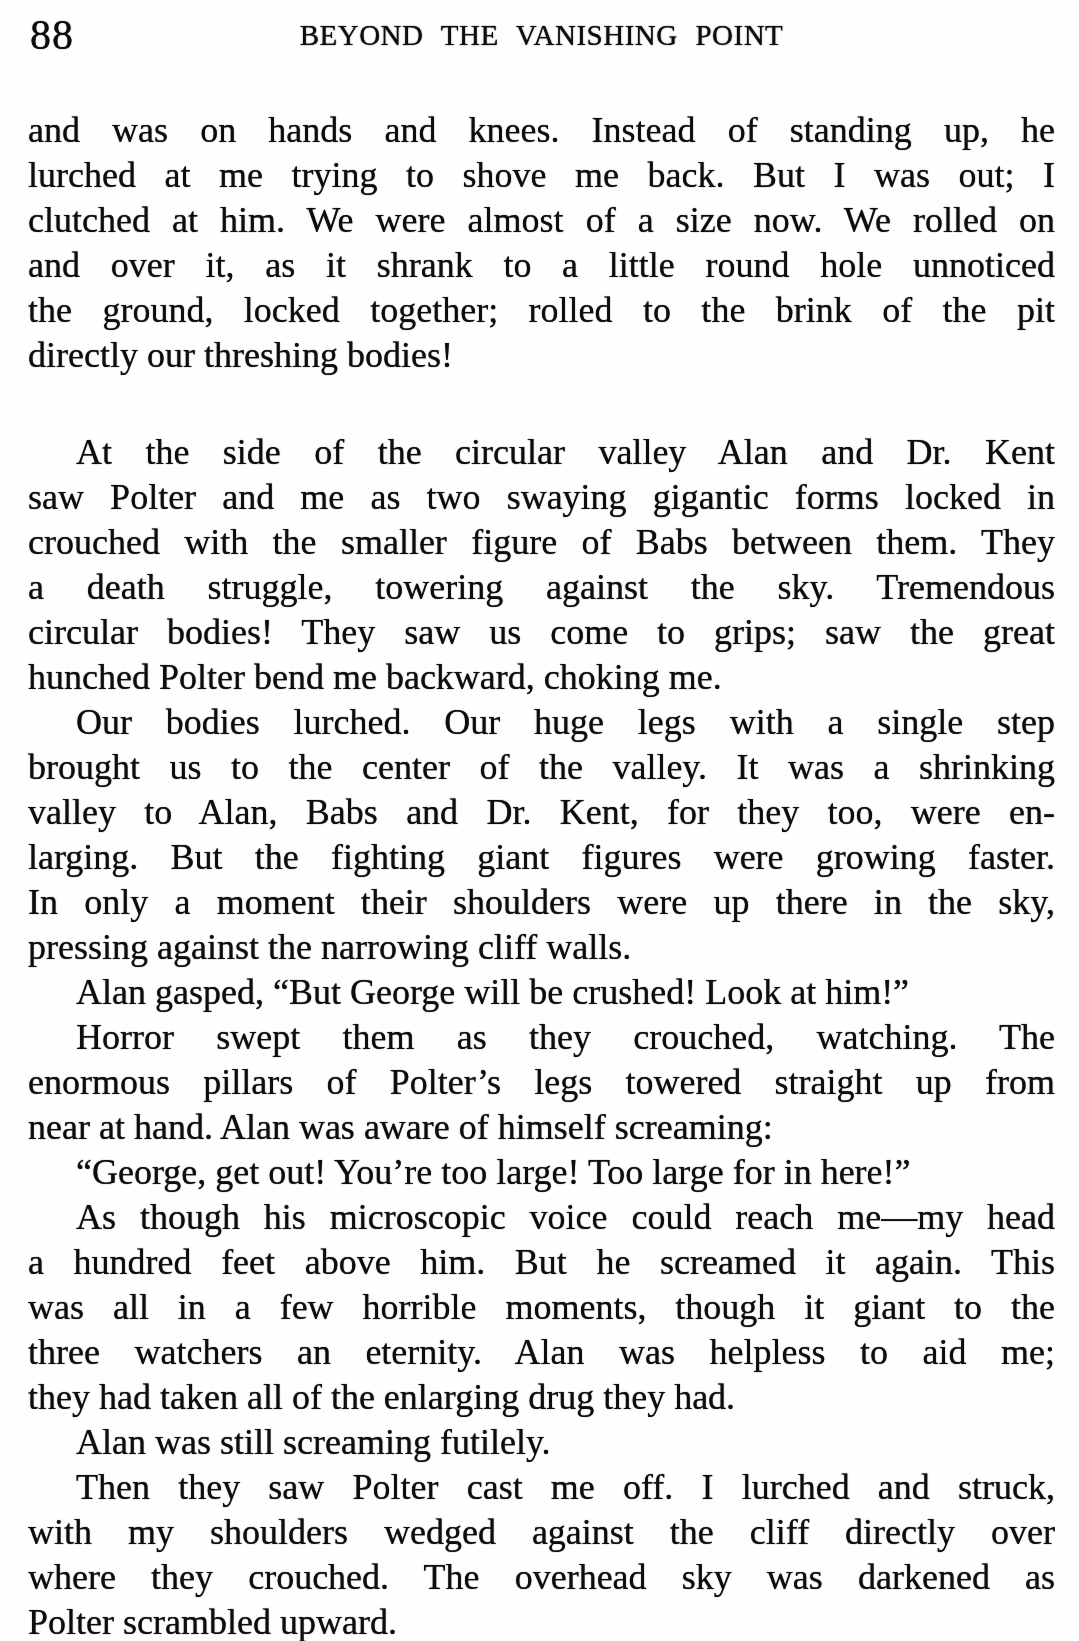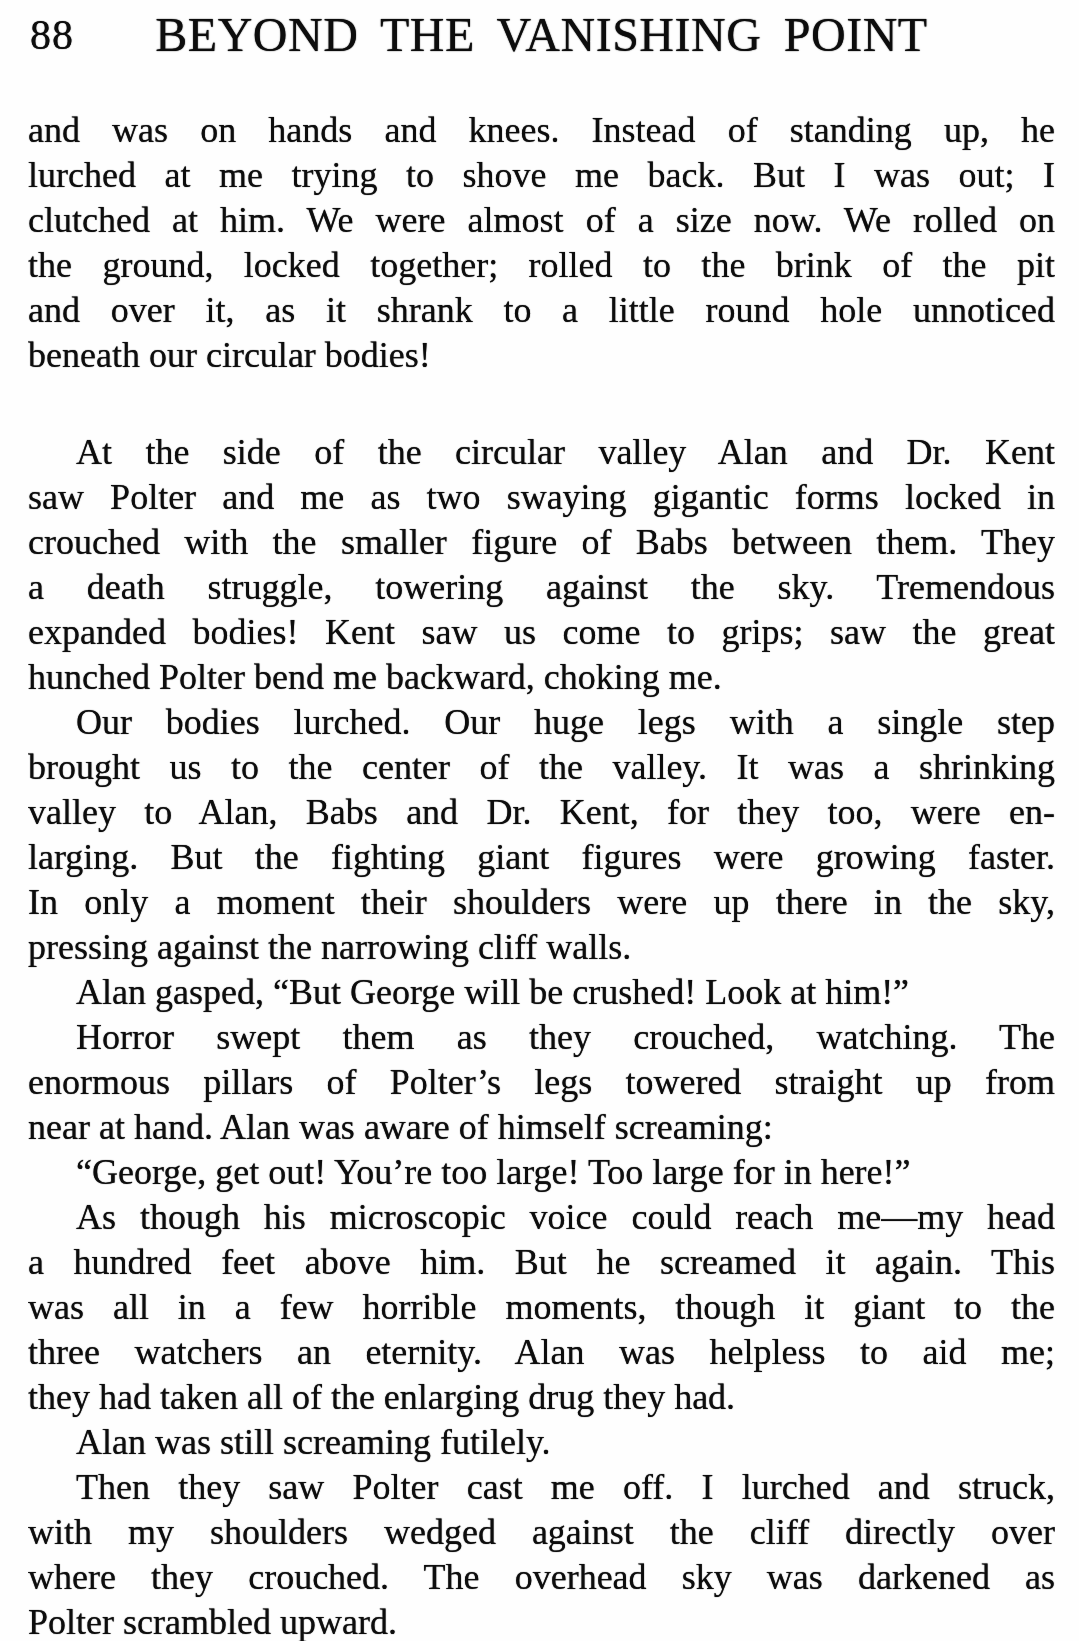--- a/index.html
+++ b/index.html
@@ -28,21 +28,21 @@
     left: 2px;
     top: 0;
     font-size: 42px;
     line-height: 50px;
     letter-spacing: 1px;
     text-shadow: 0 0 1px #000;
   }
   .title {
     display: block;
     text-align: center;
-    font-size: 48px;
+    font-size: 29px;
     line-height: 50px;
     word-spacing: 10px;
     letter-spacing: 0.5px;
     text-shadow: 0 0 1.2px #000;
     white-space: nowrap;
   }
   .text-block {
     font-size: 36px;
     margin-top: 48px;
   }
@@ -74,30 +74,30 @@
 <div class="page">
   <div class="header">
     <span class="pagenum">88</span>
     <span class="title">BEYOND THE VANISHING POINT</span>
   </div>
   <div class="text-block" id="text-block">
       <div class="para">
         <div class="line">and was on hands and knees. Instead of standing up, he</div>
         <div class="line">lurched at me trying to shove me back. But I was out; I</div>
         <div class="line">clutched at him. We were almost of a size now. We rolled on</div>
+        <div class="line">and over it, as it shrank to a little round hole unnoticed</div>
         <div class="line">the ground, locked together; rolled to the brink of the pit</div>
-        <div class="line">and over it, as it shrank to a little round hole unnoticed</div>
-        <div class="line last">beneath our circular bodies!</div>
+        <div class="line last">directly our threshing bodies!</div>
       </div>
       <div class="para gap">
         <div class="line indent">At the side of the circular valley Alan and Dr. Kent</div>
         <div class="line">saw Polter and me as two swaying gigantic forms locked in</div>
         <div class="line">crouched with the smaller figure of Babs between them. They</div>
         <div class="line">a death struggle, towering against the sky. Tremendous</div>
-        <div class="line">expanded bodies! Kent saw us come to grips; saw the great</div>
+        <div class="line">circular bodies! They saw us come to grips; saw the great</div>
         <div class="line last">hunched Polter bend me backward, choking me.</div>
       </div>
       <div class="para">
         <div class="line indent">Our bodies lurched. Our huge legs with a single step</div>
         <div class="line">brought us to the center of the valley. It was a shrinking</div>
         <div class="line">valley to Alan, Babs and Dr. Kent, for they too, were en-</div>
         <div class="line">larging. But the fighting giant figures were growing faster.</div>
         <div class="line">In only a moment their shoulders were up there in the sky,</div>
         <div class="line last">pressing against the narrowing cliff walls.</div>
       </div>

